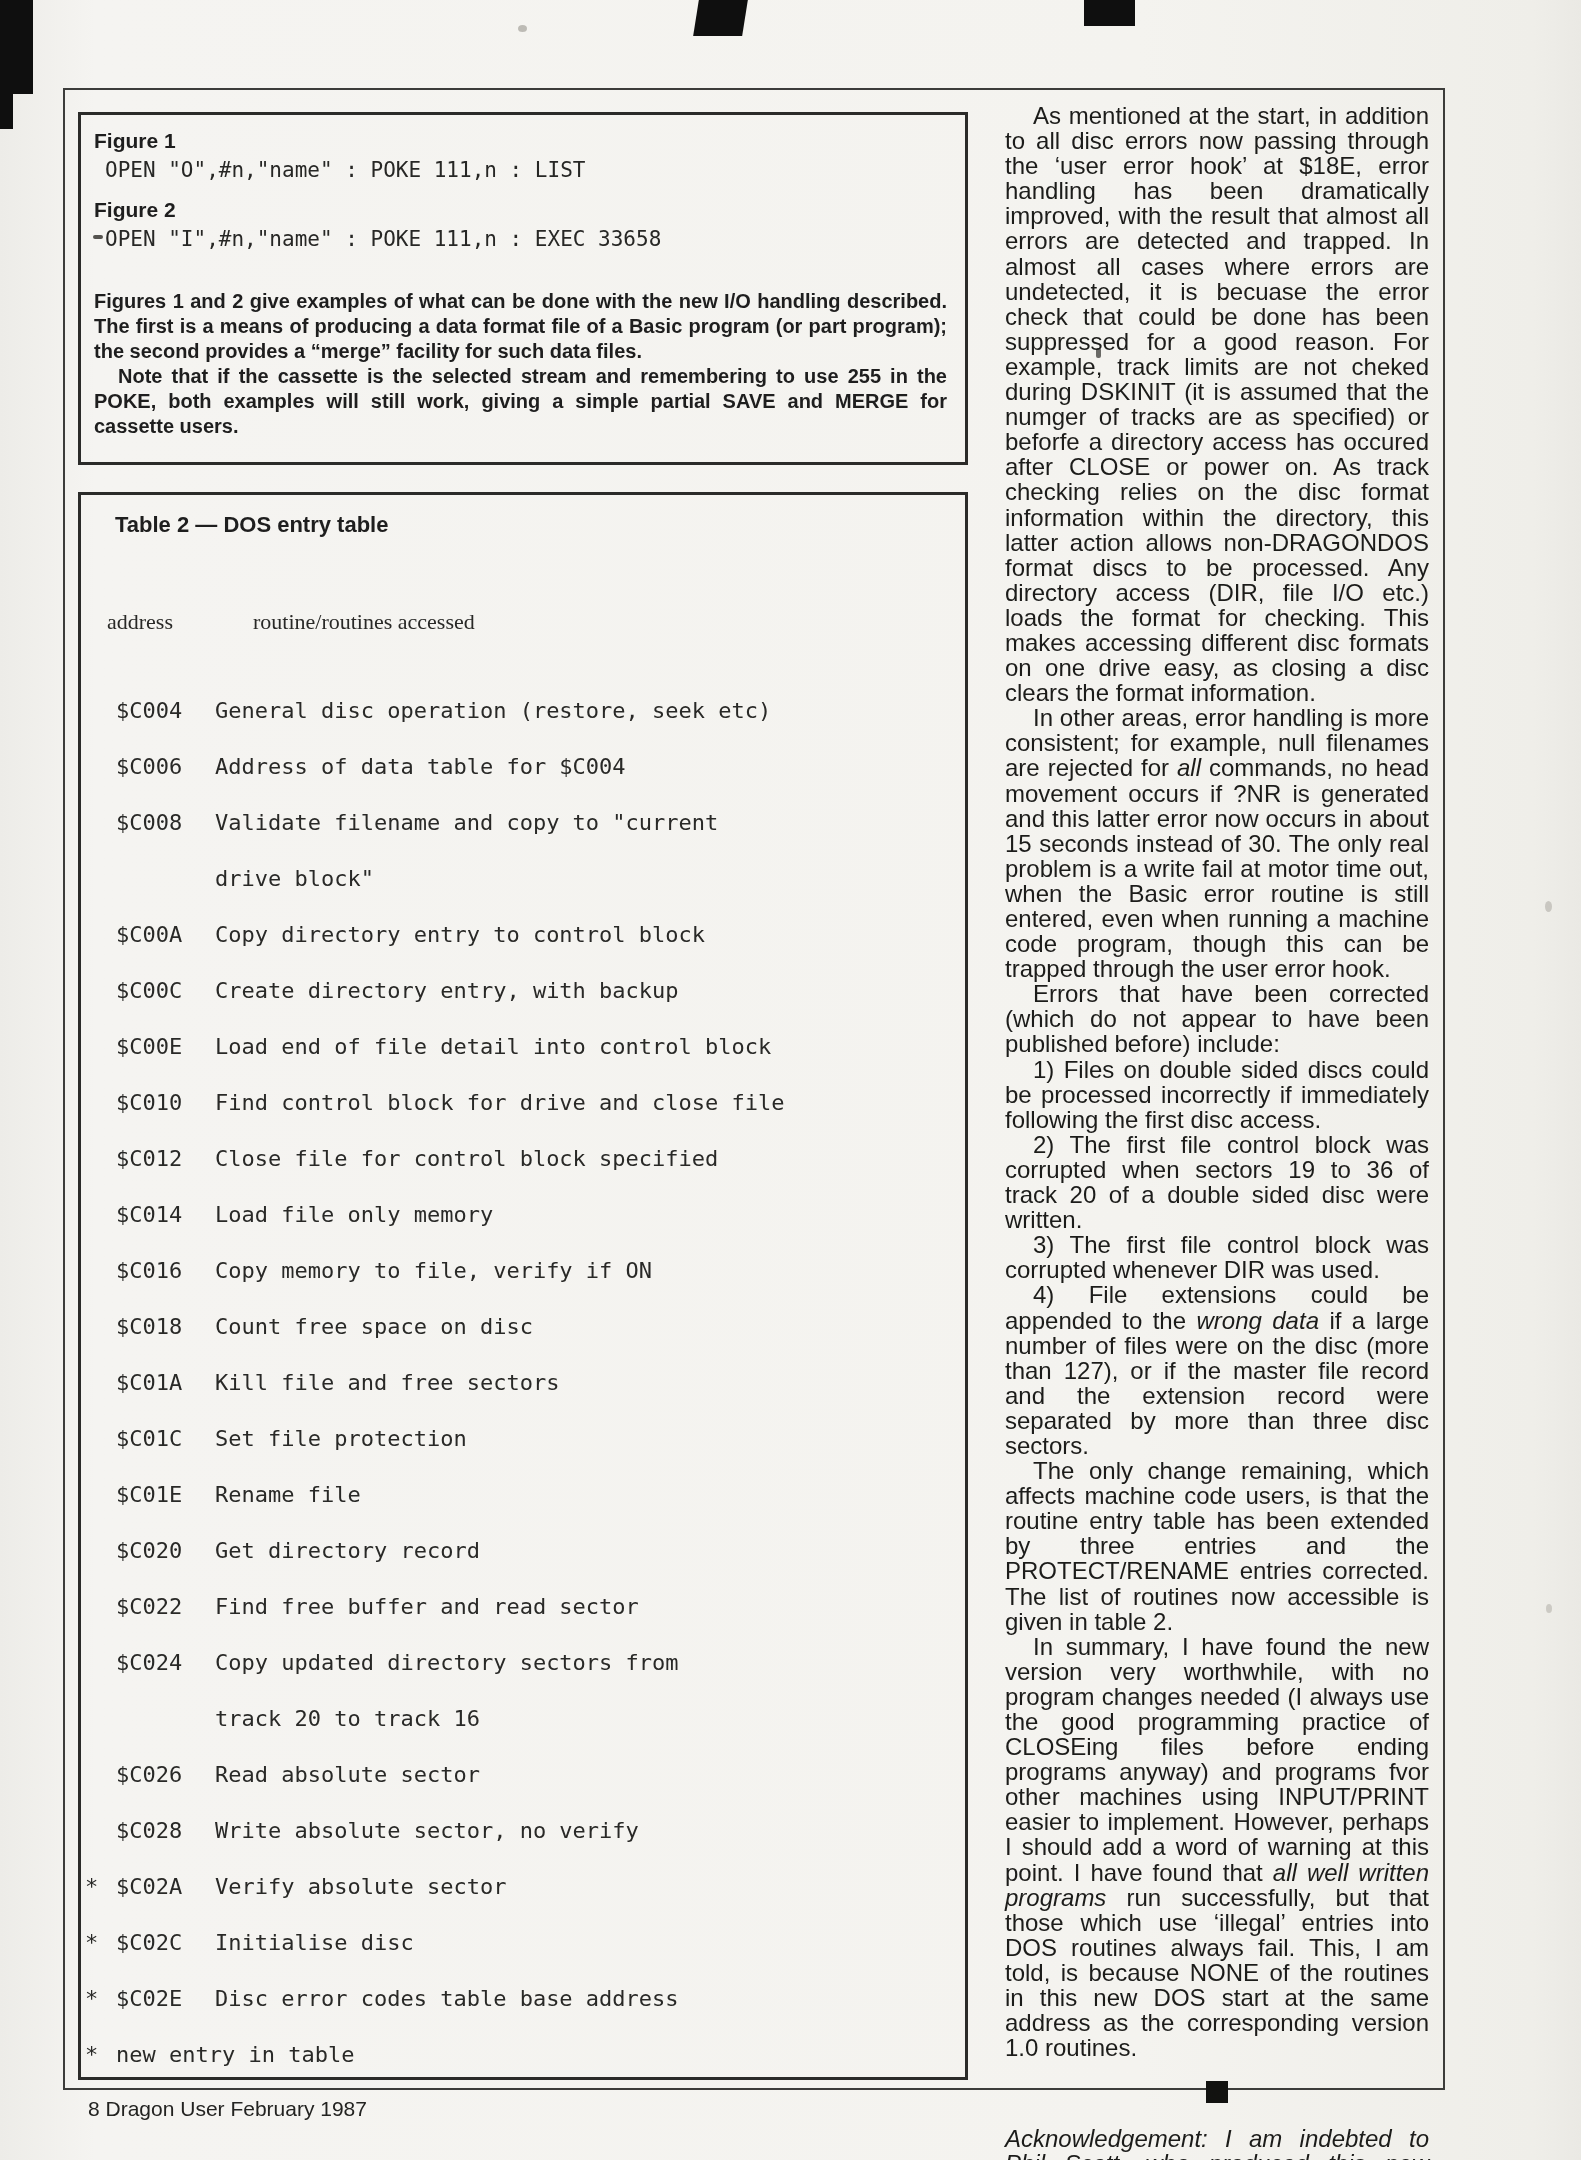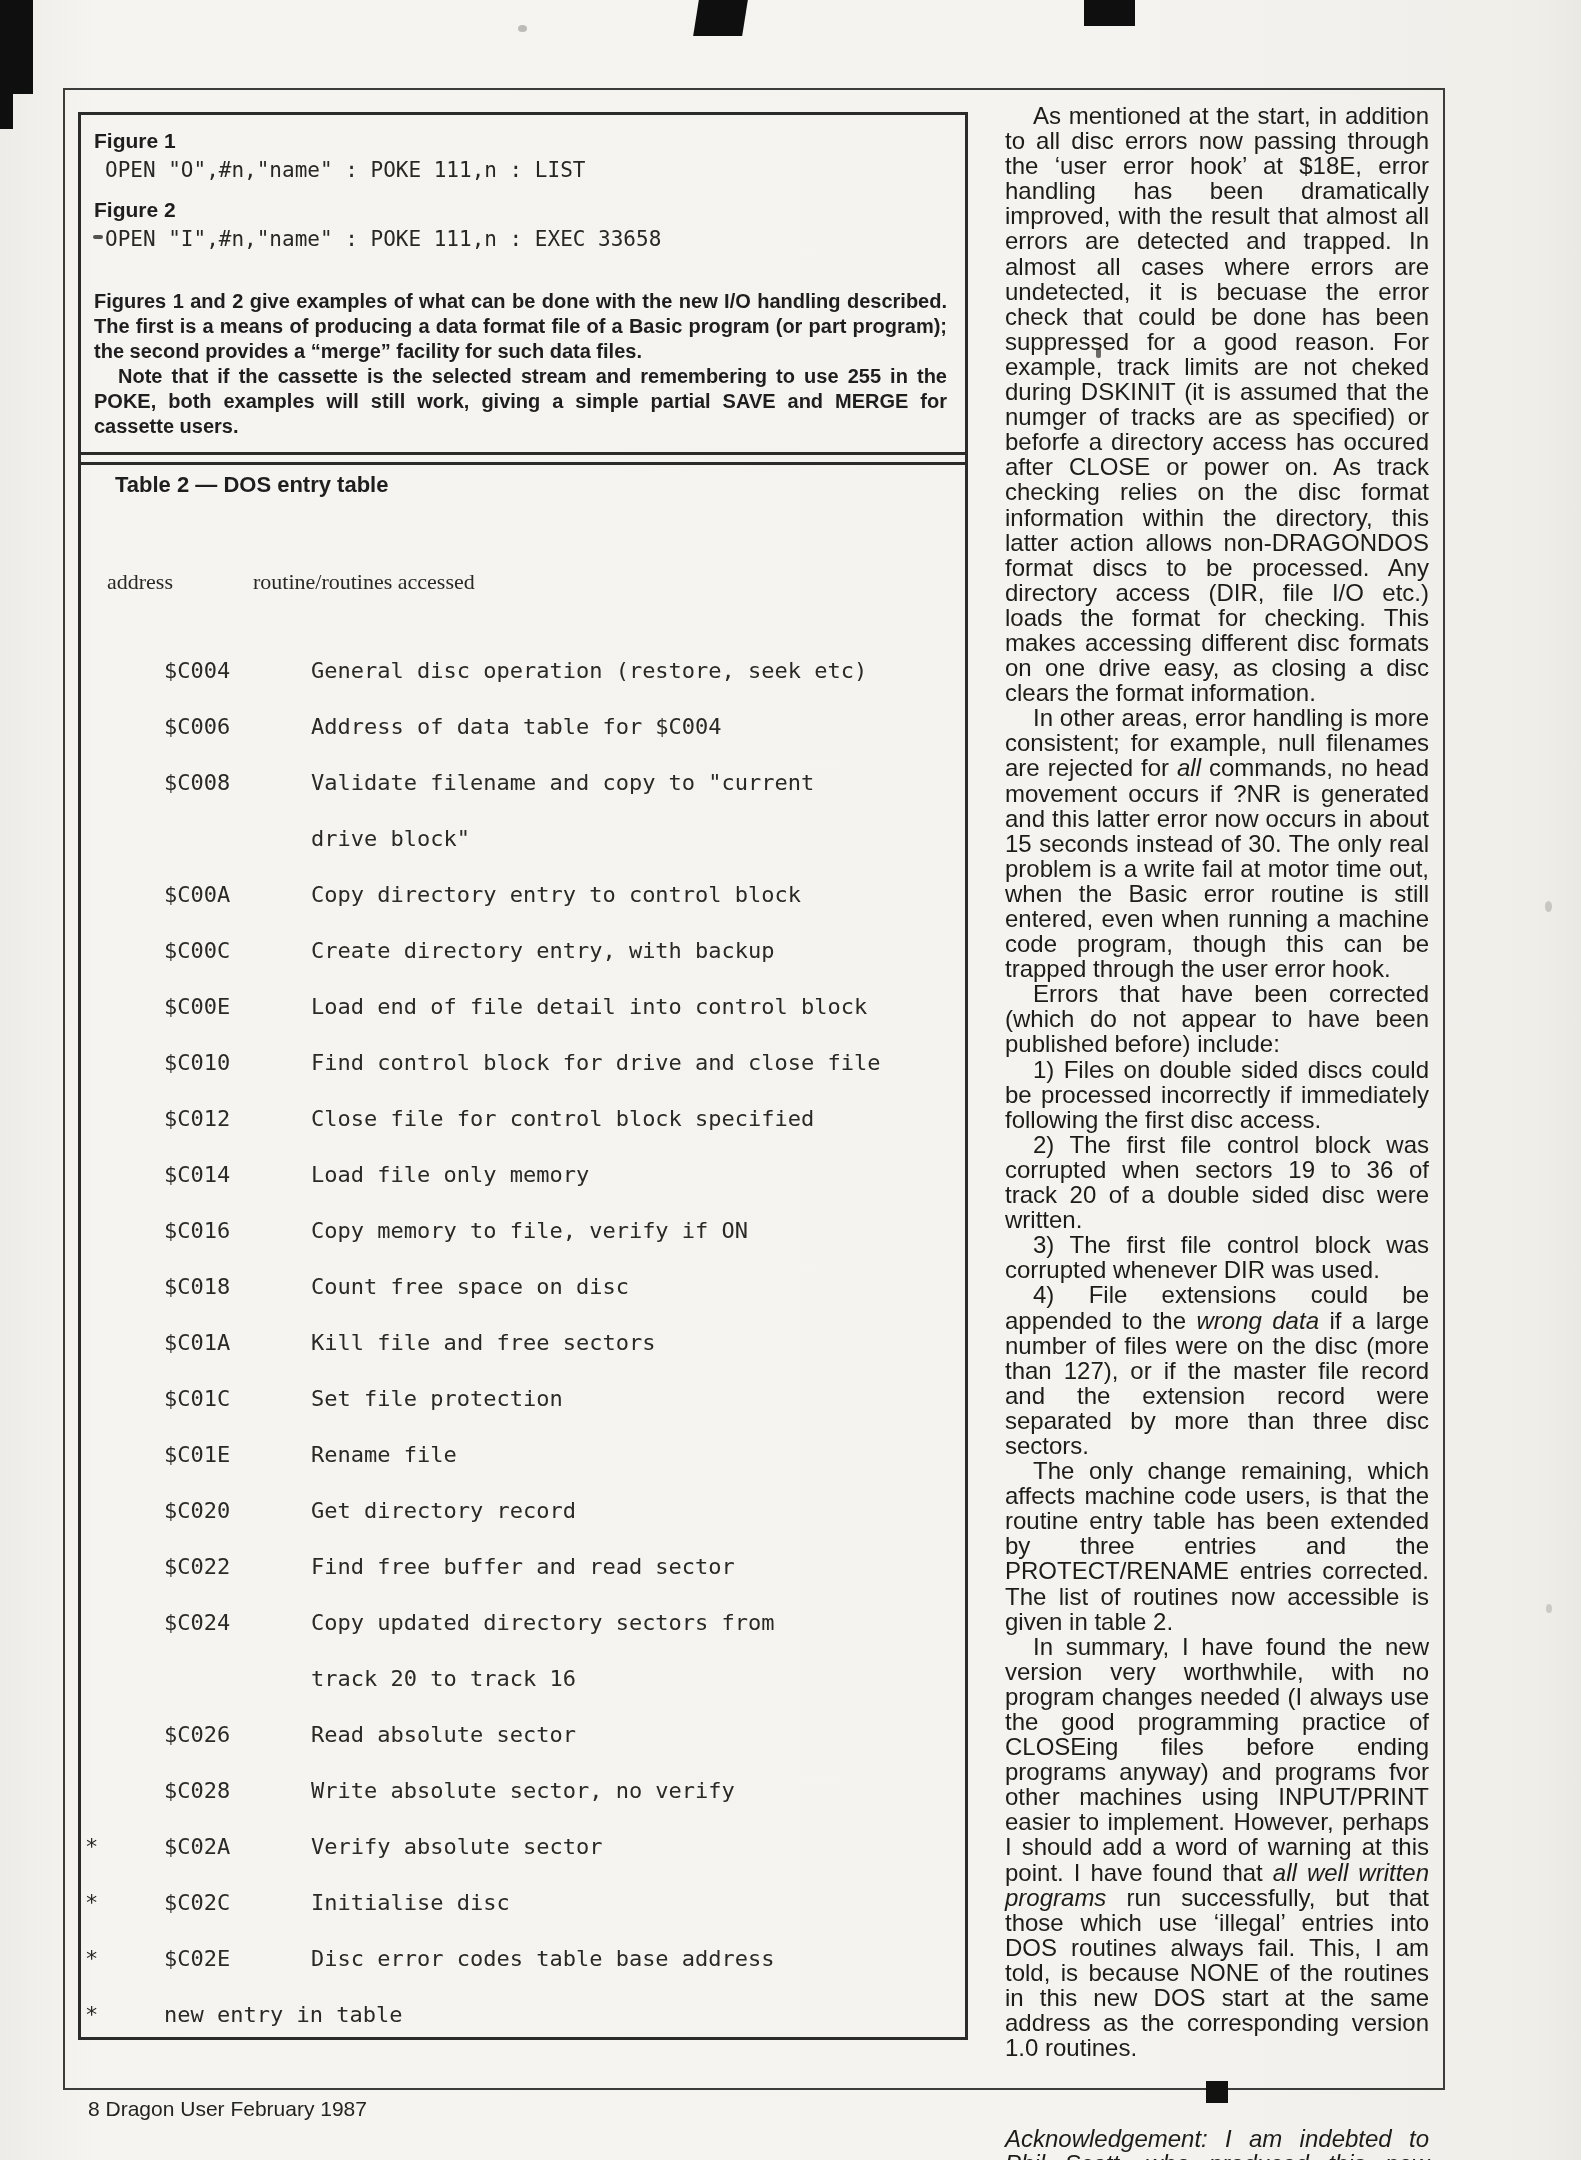--- a/index.html
+++ b/index.html
@@ -27,29 +27,29 @@
               border:3px solid #2b2b29;box-sizing:border-box;}
   .fig-label{font-weight:700;font-size:21px;line-height:26px;margin:13px 0 0 13px;}
   .fig-label.second{}
   .fig-code{font-family:"DejaVu Sans Mono",monospace;font-size:21px;line-height:28px;
             margin:2px 0 0 24px;white-space:pre;color:#272725;}
   .fig-caption{font-weight:700;font-size:20px;line-height:25px;text-align:justify;
                margin:36px 18px 0 13px;}
   .fig-caption.cont{margin-top:0;text-indent:24px;}
 
   
-  .table-box{position:absolute;left:78px;top:452px;width:890px;height:1588px;
+  .table-box{position:absolute;left:78px;top:492px;width:890px;height:1588px;
              border:3px solid #2b2b29;box-sizing:border-box;}
   .table-title{position:absolute;left:34px;top:17px;font-weight:700;font-size:22px;}
   .t-header{position:absolute;left:26px;top:114px;display:flex;
             font-family:Liberation Serif, serif;font-size:22px;color:#292927;}
   .t-header .h-addr{width:146px;}
   .t-rows{position:absolute;left:4px;top:202px;right:2px;}
   .t-row{display:flex;height:56px;font-family:"DejaVu Sans Mono",monospace;
-         font-size:22px;line-height:27px;white-space:pre;color:#292927;gap:48px;}
+         font-size:22px;line-height:27px;white-space:pre;color:#292927;}
   .c-star{width:31px;flex:none;}
   .c-addr{width:99px;flex:none;}
   .c-desc{flex:1;}
 
   
   .article{position:absolute;left:1005px;top:103px;width:424px;}
   .article p{margin:0;font-size:24px;line-height:25.1px;text-align:justify;
              text-indent:28px;color:#1c1c1a;}
   .article p .it{font-style:italic;}
   .end-marker{width:22px;height:22px;background:#121210;margin:21px auto 23px auto;}

